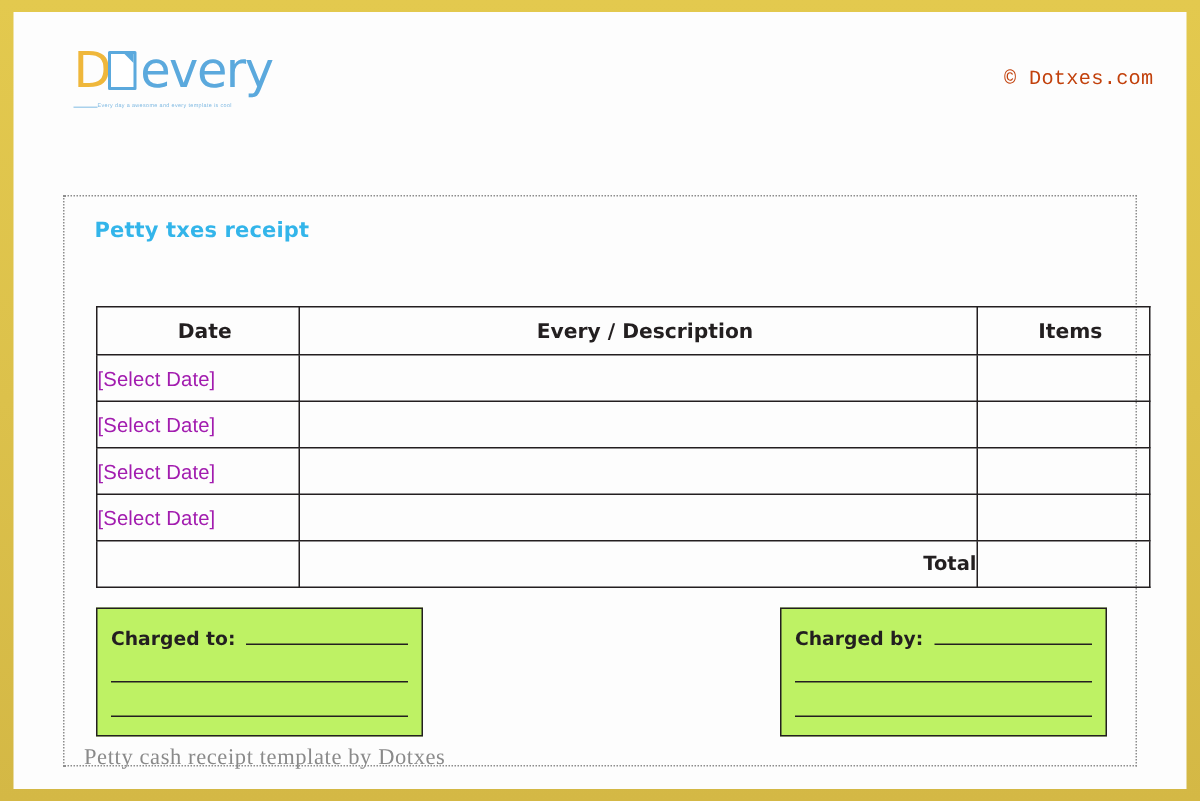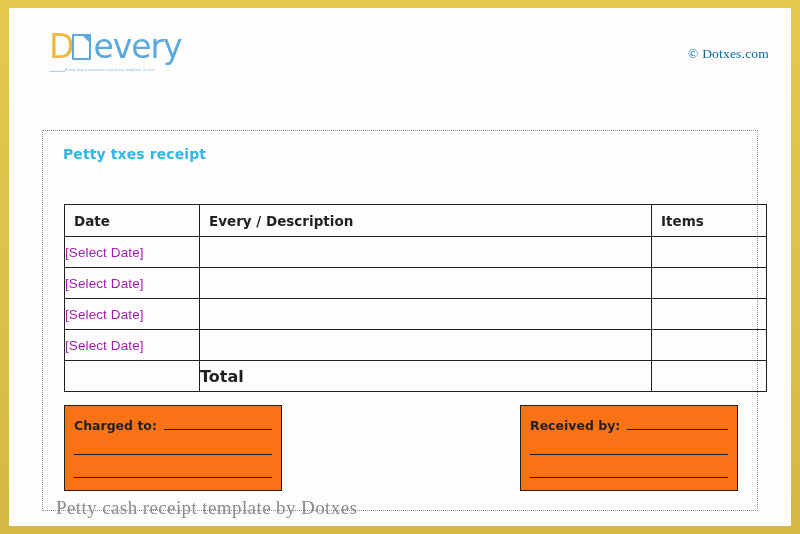--- a/index.html
+++ b/index.html
@@ -106,23 +106,23 @@
     top: 41px;
     width: 16px;
     height: 1px;
     background: #a9d1ec;
   }
 
   #copyright {
     position: absolute;
     right: 22px;
     top: 38px;
-    font-family: Liberation Serif, serif;
+    font-family: Liberation Mono, monospace;
     font-size: 13.5px;
-    color: #0369a1;
+    color: #c2410c;
     letter-spacing: 0.2px;
   }
 
   
   #receipt-box {
     position: absolute;
     left: 33px;
     top: 122px;
     width: 716px;
     height: 381px;
@@ -155,21 +155,21 @@
     border: 1.6px solid #231f20;
     padding: 0;
     height: 31px;
     box-sizing: border-box;
   }
   #items-table th {
     font-family: "DejaVu Sans", sans-serif;
     font-size: 13.5px;
     font-weight: bold;
     color: #231f20;
-    text-align: left;
+    text-align: center;
     padding-left: 9px;
     height: 32px;
   }
   .col-date   { width: 135px; }
   .col-desc   { width: 452px; }
   .col-amount { width: 115px; }
 
   td.date-cell {
     font-family: "Liberation Sans", sans-serif;
     font-size: 13.5px;
@@ -177,23 +177,24 @@
     padding-left: 8px;
     letter-spacing: 0.1px;
   }
 
   
   tr.total-row td {
     border: none;
     height: 32px;
   }
   tr.total-row td.total-label {
+    text-align: right;
     padding-right: 14px;
     font-family: "DejaVu Sans", sans-serif;
-    font-size: 16px;
+    font-size: 13px;
     font-weight: bold;
     color: #231f20;
   }
   tr.total-row td.total-value {
     border: 1.6px solid #231f20;
   }
 
   
   #signature-row {
     position: absolute;
@@ -203,21 +204,21 @@
     height: 86px;
     display: flex;
     justify-content: space-between;
   }
   .sig-box {
     width: 218px;
     height: 86px;
     border: 1.6px solid #231f20;
     box-sizing: border-box;
     position: relative;
-    background: #f97316;
+    background: #bef264;
   }
   .sig-head {
     position: absolute;
     left: 9px;
     top: 12px;
     right: 9px;
     display: flex;
     align-items: baseline;
   }
   .sig-label {
@@ -242,21 +243,21 @@
   }
   .sig-line-2 { top: 47px; }
   .sig-line-3 { top: 70px; }
 
   
   #doc-footer {
     position: absolute;
     left: 47px;
     top: 489px;
     font-family: "Liberation Serif", serif;
-    font-size: 19px;
+    font-size: 15px;
     color: #8a8a8a;
     letter-spacing: 0.4px;
     white-space: nowrap;
   }
 </style>
 </head>
 <body>
 
 <div id="page-frame">
   <div id="page-sheet">
@@ -332,21 +333,21 @@
             <span class="sig-label">Charged to:</span>
             <span class="sig-head-line"></span>
           </div>
           <div class="sig-line sig-line-2"></div>
           <div class="sig-line sig-line-3"></div>
         </div>
 
 
         <div class="sig-box">
           <div class="sig-head">
-            <span class="sig-label">Received by:</span>
+            <span class="sig-label">Charged by:</span>
             <span class="sig-head-line"></span>
           </div>
           <div class="sig-line sig-line-2"></div>
           <div class="sig-line sig-line-3"></div>
         </div>
 
       </div>
     </div>
 
     <div id="doc-footer">Petty cash receipt template by Dotxes</div>

